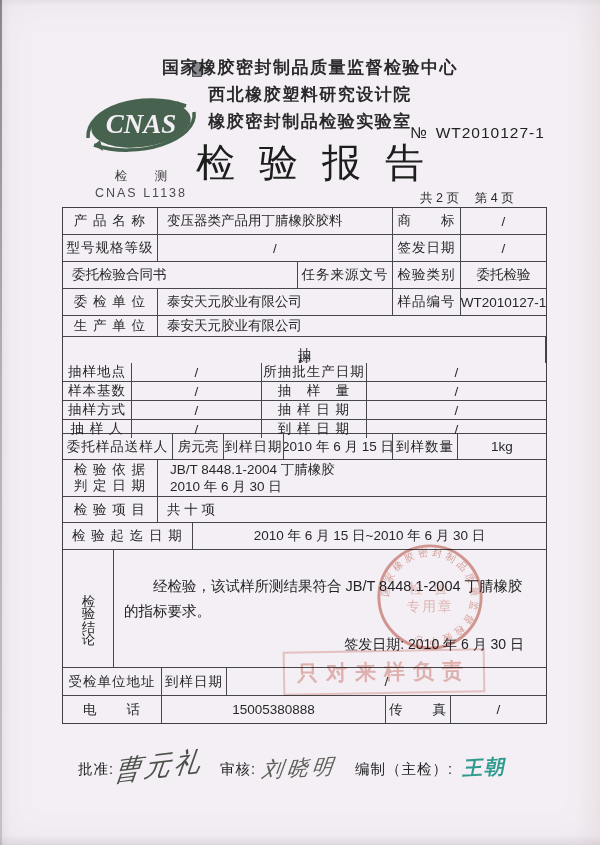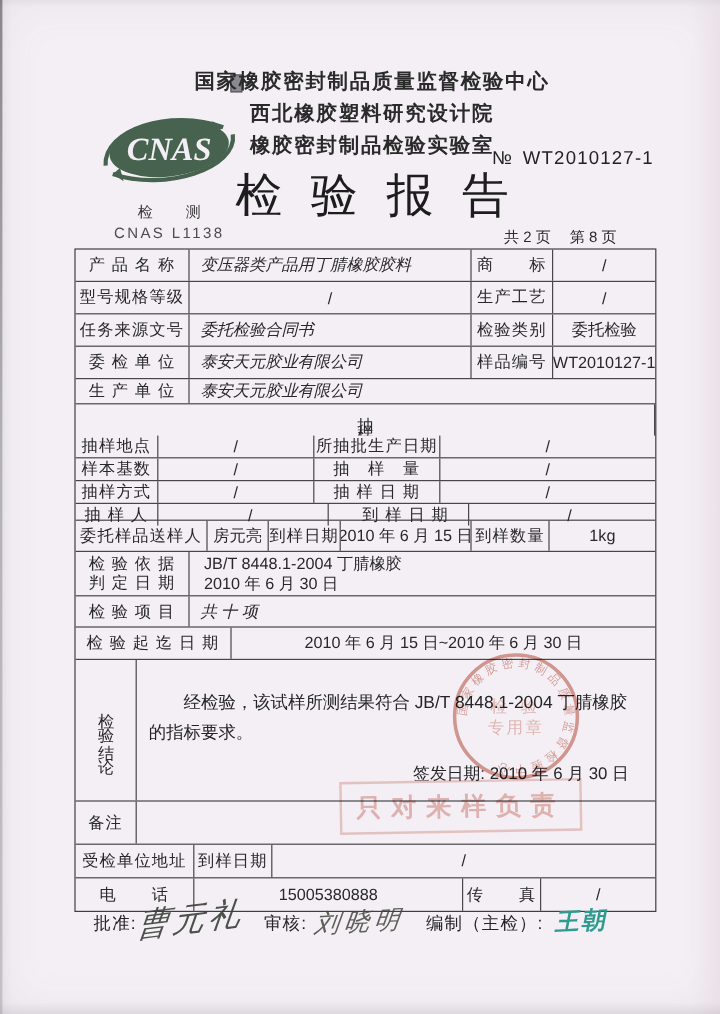--- a/index.html
+++ b/index.html
@@ -32,34 +32,34 @@
     font-size:39px;font-weight:normal;letter-spacing:24px;text-indent:24px;color:#1d1d1d;}
   .page-info{position:absolute;left:420px;top:190px;width:130px;font-size:12.5px;color:#2a2a2a;}
   
   .tbl{position:absolute;left:62px;top:207px;width:483px;border:1.6px solid #3f3f43;box-sizing:content-box;background:transparent;}
   .r{display:flex;border-bottom:1px solid #47474b;}
   .r:last-child{border-bottom:none;}
   .c{box-sizing:border-box;border-right:1px solid #47474b;display:flex;align-items:center;
      justify-content:center;font-size:13.5px;overflow:hidden;white-space:nowrap;color:#28282a;}
   .c:last-child{border-right:none;}
   .lbl{letter-spacing:1px;}
-  .left{justify-content:flex-start;padding-left:9px;font-style:italic;}
+  .left{justify-content:flex-start;padding-left:9px;}
   .w95{flex:0 0 95px;} .w235{flex:0 0 235px;} .w68{flex:0 0 68px;}
   .w26{flex:0 0 26px;} .w69{flex:0 0 69px;} .w130{flex:0 0 130px;} .w105{flex:0 0 105px;}
   .w110{flex:0 0 110px;} .w51{flex:0 0 51px;} .w60{flex:0 0 60px;} .w109{flex:0 0 109px;} .w65{flex:0 0 65px;}
   .w130b{flex:0 0 130px;} .w99{flex:0 0 99px;} .w224{flex:0 0 224px;} .w65b{flex:0 0 65px;}
   .grow{flex:1;}
   .h26{height:26px;} .h20{height:20px;} .h25{height:25px;} .h36{height:36px;}
   .h117{height:117px;} .h35{height:35px;} .h27{height:27px;}
   .vert{writing-mode:vertical-rl;text-orientation:upright;letter-spacing:7px;font-size:13.5px;
     display:flex;align-items:center;justify-content:center;}
   .vert2{letter-spacing:13px;}
   .subcol{flex:1;display:flex;flex-direction:column;}
   .subrow{display:flex;flex:1;border-bottom:1px solid #47474b;}
-  .subrow:last-child{border-bottom:none;gap:12px;}
+  .subrow:last-child{border-bottom:none;}
   .subrow .c{height:auto;}
   .twoLine{flex-direction:column;line-height:16px;justify-content:center;}
   .twoLineVal{flex-direction:column;align-items:flex-start;line-height:17px;padding-left:12px;}
   .concl-cell{position:relative;display:block !important;white-space:normal;}
   .concl-text{margin:0;padding:24px 14px 0 10px;text-indent:2em;font-size:14.5px;line-height:25px;
     width:405px;white-space:normal;color:#242426;}
   .sign-date{position:absolute;right:22px;top:86px;font-size:14px;color:#242426;}
   
   .stamp-round{position:absolute;left:371px;top:538px;width:118px;height:118px;mix-blend-mode:multiply;}
   .stamp-rect{position:absolute;left:283px;top:650px;width:198px;height:40px;
@@ -100,41 +100,41 @@
     <div class="logo-cap">检  测</div>
     <div class="logo-acc">CNAS  L1138</div>
   </div>
 
   <div class="report-no">
     <span class="no-sym">№</span><span>WT2010127-1</span>
   </div>
 
   <div class="title">检验报告</div>
 
-  <div class="page-info">共 2 页　 第 8 页</div>
+  <div class="page-info">共 2 页　 第 4 页</div>
 
   <div class="tbl">
 
     <div class="r h26">
       <div class="c lbl w95">产 品 名 称</div>
       <div class="c left w235">变压器类产品用丁腈橡胶胶料</div>
       <div class="c lbl w68">商　　标</div>
       <div class="c grow">/</div>
     </div>
 
     <div class="r h26">
       <div class="c lbl w95">型号规格等级</div>
       <div class="c w235">/</div>
-      <div class="c lbl w68">生产工艺</div>
-      <div class="c grow">/</div>
-    </div>
-
-    <div class="r h26">
+      <div class="c lbl w68">签发日期</div>
+      <div class="c grow">/</div>
+    </div>
+
+    <div class="r h26">
+      <div class="c left w235">委托检验合同书</div>
       <div class="c lbl w95">任务来源文号</div>
-      <div class="c left w235">委托检验合同书</div>
       <div class="c lbl w68">检验类别</div>
       <div class="c grow">委托检验</div>
     </div>
 
     <div class="r h26">
       <div class="c lbl w95">委 检 单 位</div>
       <div class="c left w235">泰安天元胶业有限公司</div>
       <div class="c lbl w68">样品编号</div>
       <div class="c grow">WT2010127-1</div>
     </div>
@@ -205,24 +205,20 @@
     </div>
 
     <div class="r h117">
       <div class="c vert vert2 w51">检验结论</div>
       <div class="c grow concl-cell">
         <p class="concl-text">经检验，该试样所测结果符合 JB/T 8448.1-2004 丁腈橡胶的指标要求。</p>
         <div class="sign-date">签发日期: 2010 年 6 月 30 日</div>
       </div>
     </div>
 
-    <div class="r h35">
-      <div class="c lbl w51">备注</div>
-      <div class="c grow"></div>
-    </div>
 
     <div class="r h27">
       <div class="c lbl w99">受检单位地址</div>
       <div class="c lbl w65b">到样日期</div>
       <div class="c grow">/</div>
     </div>
 
     <div class="r h27">
       <div class="c lbl w99">电　　话</div>
       <div class="c w224">15005380888</div>

